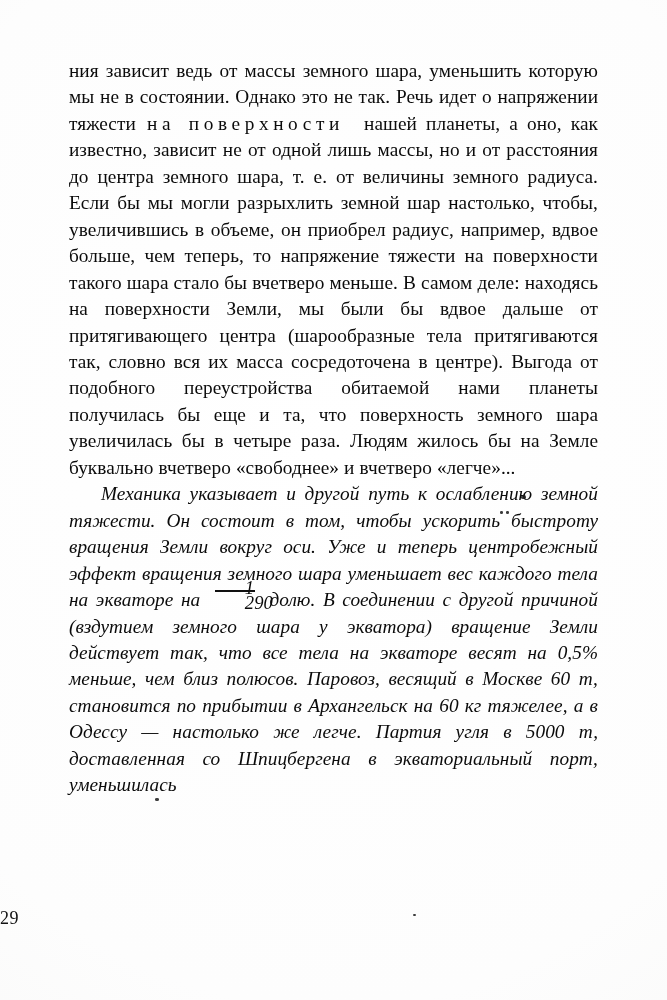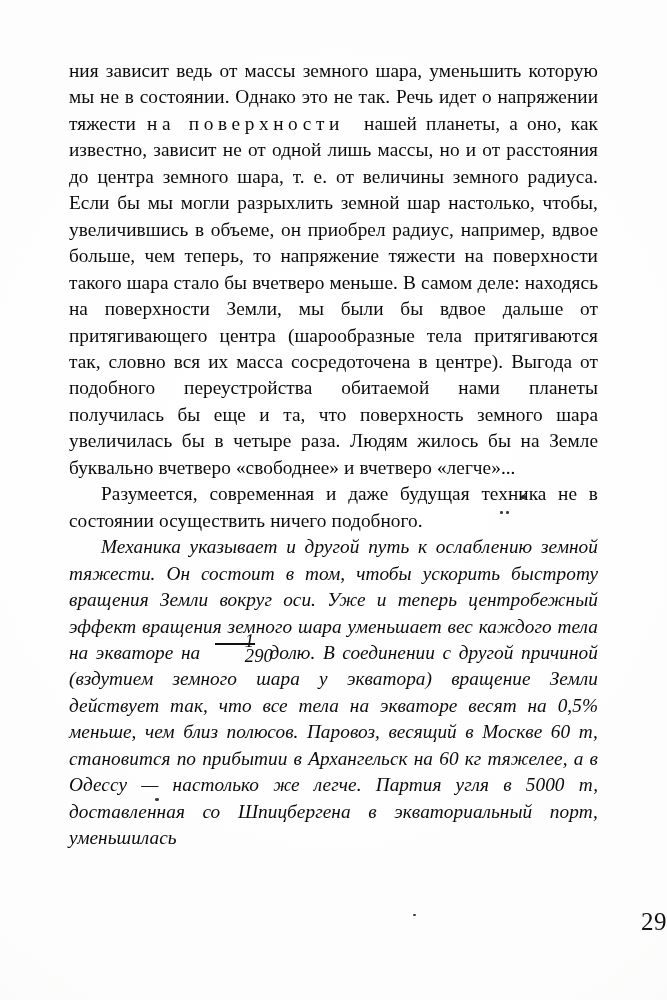--- a/index.html
+++ b/index.html
@@ -89,22 +89,22 @@
     position: relative;
     top: 2px;
     height: 0;
   }
 
   #folio {
     position: absolute;
     left: 0;
     right: 0;
     top: 908px;
-    text-align: right;
-    font-size: 25px;
+    text-align: left;
+    font-size: 18px;
     font-family: "Liberation Serif", "DejaVu Serif", serif;
     color: #121212;
     letter-spacing: 0.5px;
   }
 
   
   .speck {
     position: absolute;
     background: #1a1a1a;
     border-radius: 40%;
@@ -112,21 +112,20 @@
   }
 </style>
 </head>
 <body>
 
 <div id="page">
 
   <div id="text-block">
 
     <p class="para no-indent" id="p1">ния зависит ведь от массы земного шара, уменьшить которую мы не в состоянии. Однако это не так. Речь идет о напряжении тяжести <span class="sp">на поверхности</span> нашей планеты, а оно, как известно, зависит не от одной лишь массы, но и от расстояния до центра земного шара, т. е. от величины земного радиуса. Если бы мы могли разрыхлить земной шар настолько, чтобы, увеличившись в объеме, он приобрел радиус, например, вдвое больше, чем теперь, то напряжение тяжести на поверхности такого шара стало бы вчетверо меньше. В самом деле: находясь на поверхности Земли, мы были бы вдвое дальше от притягивающего центра (шарообразные тела притягиваются так, словно вся их масса сосредоточена в центре). Выгода от подобного переустройства обитаемой нами планеты получилась бы еще и та, что поверхность земного шара увеличилась бы в четыре раза. Людям жилось бы на Земле буквально вчетверо «свободнее» и вчетверо «легче»...</p>
-    <p class="para" id="p2">Разумеется, современная и даже будущая техника не в состоянии осуществить ничего подобного.</p>
     <p class="para has-frac" id="p3">Механика указывает и другой путь к ослаблению земной тяжести. Он состоит в том, чтобы ускорить быстроту вращения Земли вокруг оси. Уже и теперь центробежный эффект вращения земного шара уменьшает вес каждого тела на экваторе на <span class="frac"><span class="num">1</span><span class="bar"></span><span class="den">290</span></span> долю. В соединении с другой причиной (вздутием земного шара у экватора) вращение Земли действует так, что все тела на экваторе весят на 0,5% меньше, чем близ полюсов. Паровоз, весящий в Москве 60 т, становится по прибытии в Архангельск на 60 кг тяжелее, а в Одессу — настолько же легче. Партия угля в 5000 т, доставленная со Шпицбергена в экваториальный порт, уменьшилась</p>
 
   </div>
 
   <div id="folio">29</div>
 
   <div id="artifact-layer">
       <div class="speck" style="left: 521px; top: 495px; width: 5px; height: 4px;"></div>
       <div class="speck" style="left: 500px; top: 511px; width: 3px; height: 3px;"></div>
       <div class="speck" style="left: 506px; top: 511px; width: 3px; height: 3px;"></div>

